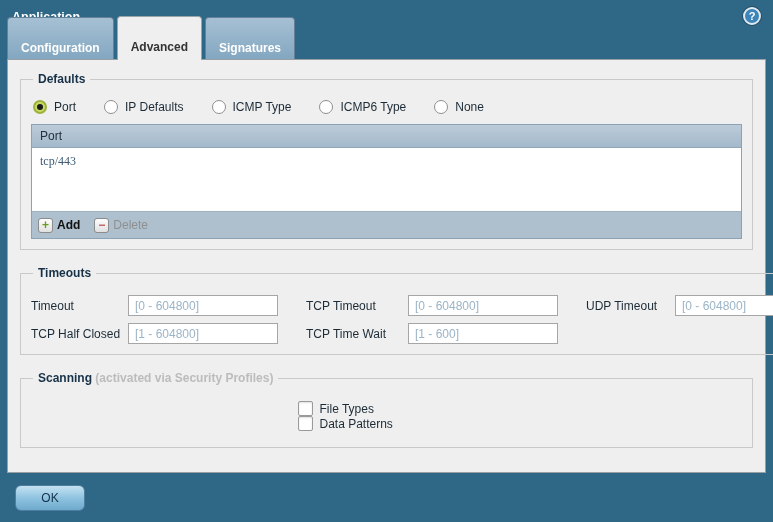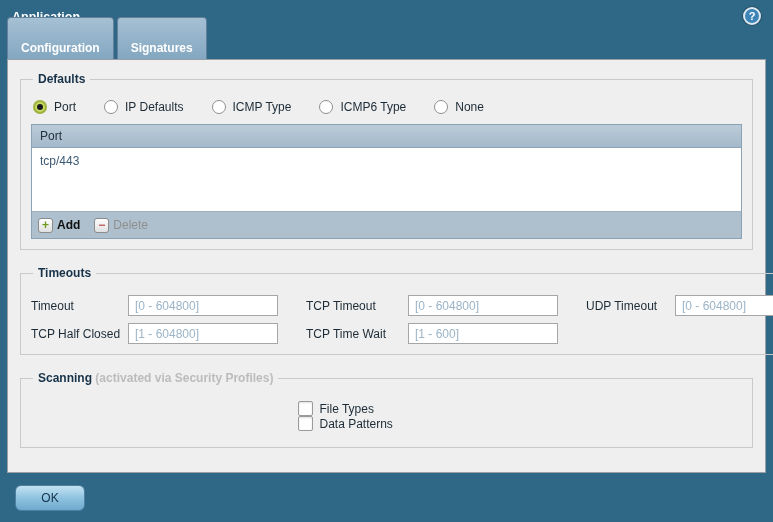--- a/index.html
+++ b/index.html
@@ -53,21 +53,21 @@
   }
   .radio.selected { border: 2px solid #9db23c; background: #c9da63; }
   .radio.selected::after { content: ""; width: 6px; height: 6px; border-radius: 50%; background: #1b1b1b; }
   
   .ptable { border: 1px solid #8aa2b4; background: #ffffff; }
   .ptable-header {
     height: 23px; display: flex; align-items: center; padding-left: 8px;
     background: linear-gradient(#bccbd8, #a3b9cb);
     border-bottom: 1px solid #8fa7b8; color: #22313d;
   }
-  .ptable-body { height: 63px; }
+  .ptable-body { height: 63px; font-family: Liberation Serif, serif; }
   .ptable-row { padding: 6px 8px; color: #3c5a74; cursor: default; }
   .ptable-footer {
     height: 27px; background: #aec0cd; border-top: 1px solid #9db1c0;
     display: flex; align-items: center; padding-left: 6px;
   }
   .tool-btn { display: flex; align-items: center; margin-right: 14px; cursor: pointer; background: none; border: none; font-family: inherit; font-size: 12px; }
   .tool-icon {
     width: 15px; height: 15px; border-radius: 3px; margin-right: 4px;
     background: linear-gradient(#fdfdfd, #e0e0e0); border: 1px solid #8c8c8c;
     display: inline-flex; align-items: center; justify-content: center;
@@ -114,20 +114,21 @@
 </head>
 <body>
 
 <div class="titlebar">
   <span class="title">Application</span>
   <div class="help-btn">?</div>
 </div>
 
 <div class="tabstrip">
   <div class="tab">Configuration</div>
+  <div class="tab active">Advanced</div>
   <div class="tab">Signatures</div>
 </div>
 
 <div class="panel">
 
   <fieldset>
     <legend>Defaults</legend>
 
     <div class="radio-row">
       <div class="radio-item">

